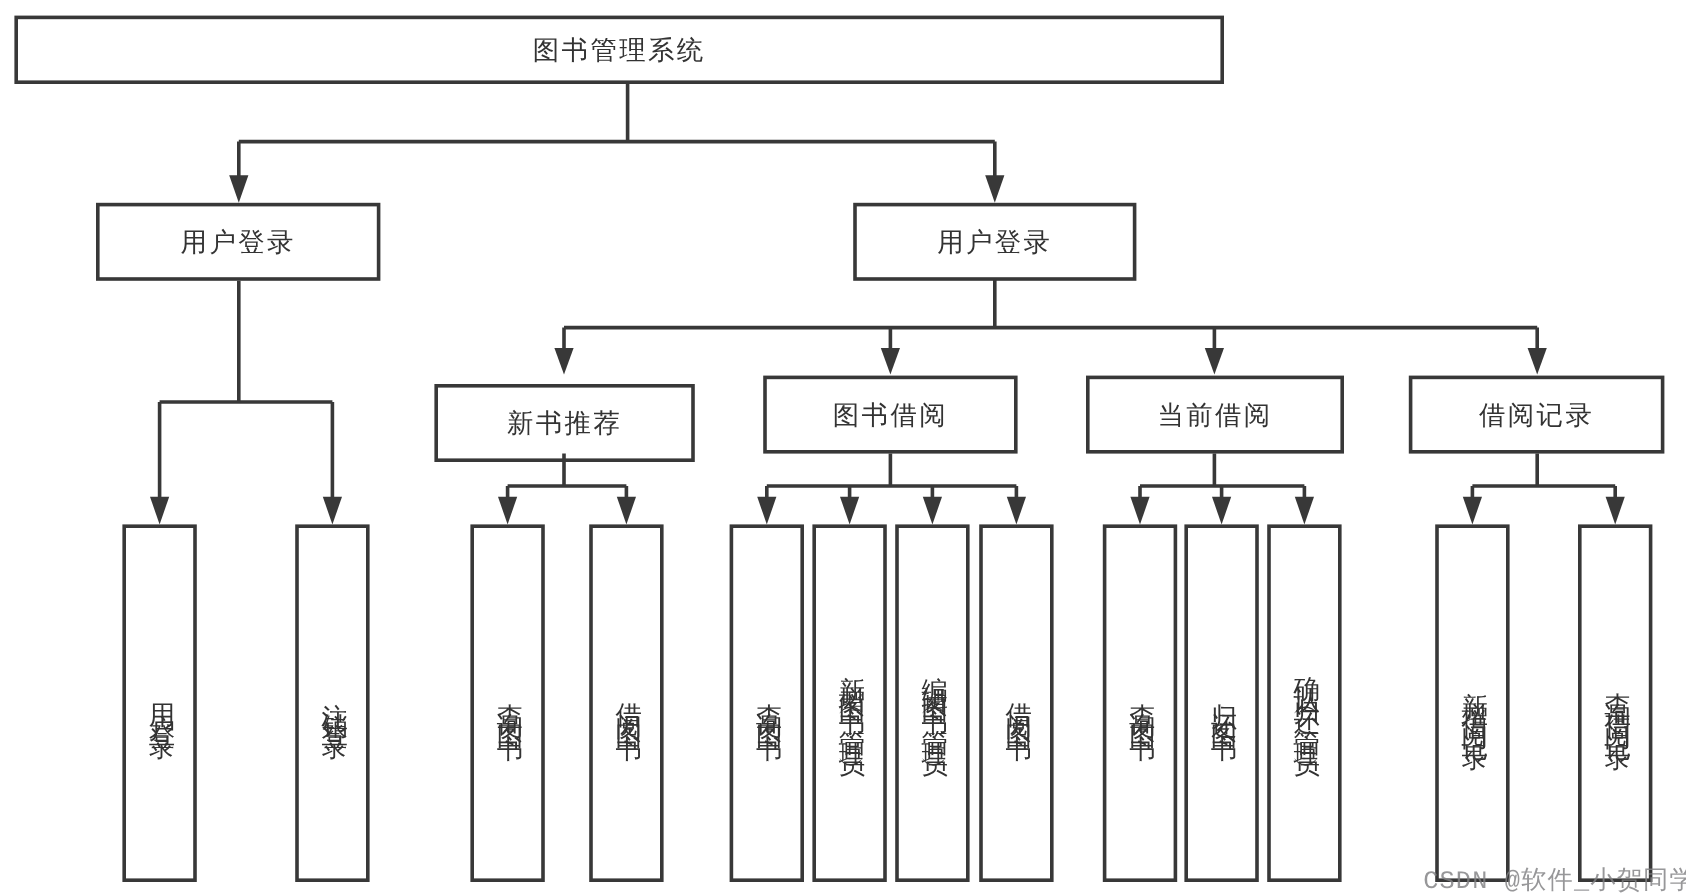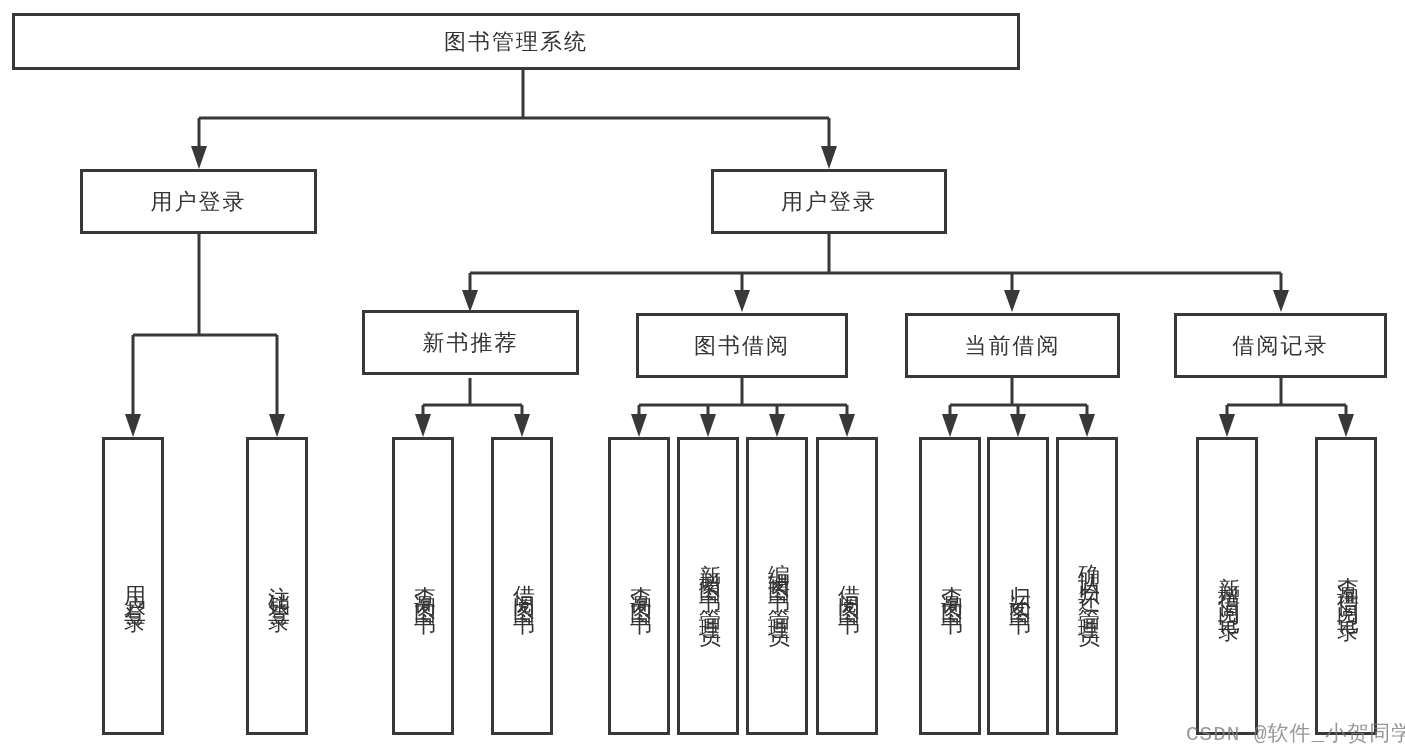--- a/index.html
+++ b/index.html
@@ -123,21 +123,21 @@
     <span>图书管理系统</span>
   </div>
 
   <div class="node" style="left:80px;top:169px;width:237px;height:65px">
     <span>用户登录</span>
   </div>
   <div class="node" style="left:711px;top:169px;width:236px;height:65px">
     <span>用户登录</span>
   </div>
 
-  <div class="node" style="left:362px;top:310px;width:217px;height:65px">
+  <div class="node" style="left:362px;top:320px;width:217px;height:65px">
     <span>新书推荐</span>
   </div>
   <div class="node" style="left:905px;top:313px;width:215px;height:65px">
     <span>当前借阅</span>
   </div>
   <div class="node" style="left:636px;top:313px;width:212px;height:65px">
     <span>图书借阅</span>
   </div>
   <div class="node" style="left:1174px;top:313px;width:213px;height:65px">
     <span>借阅记录</span>

